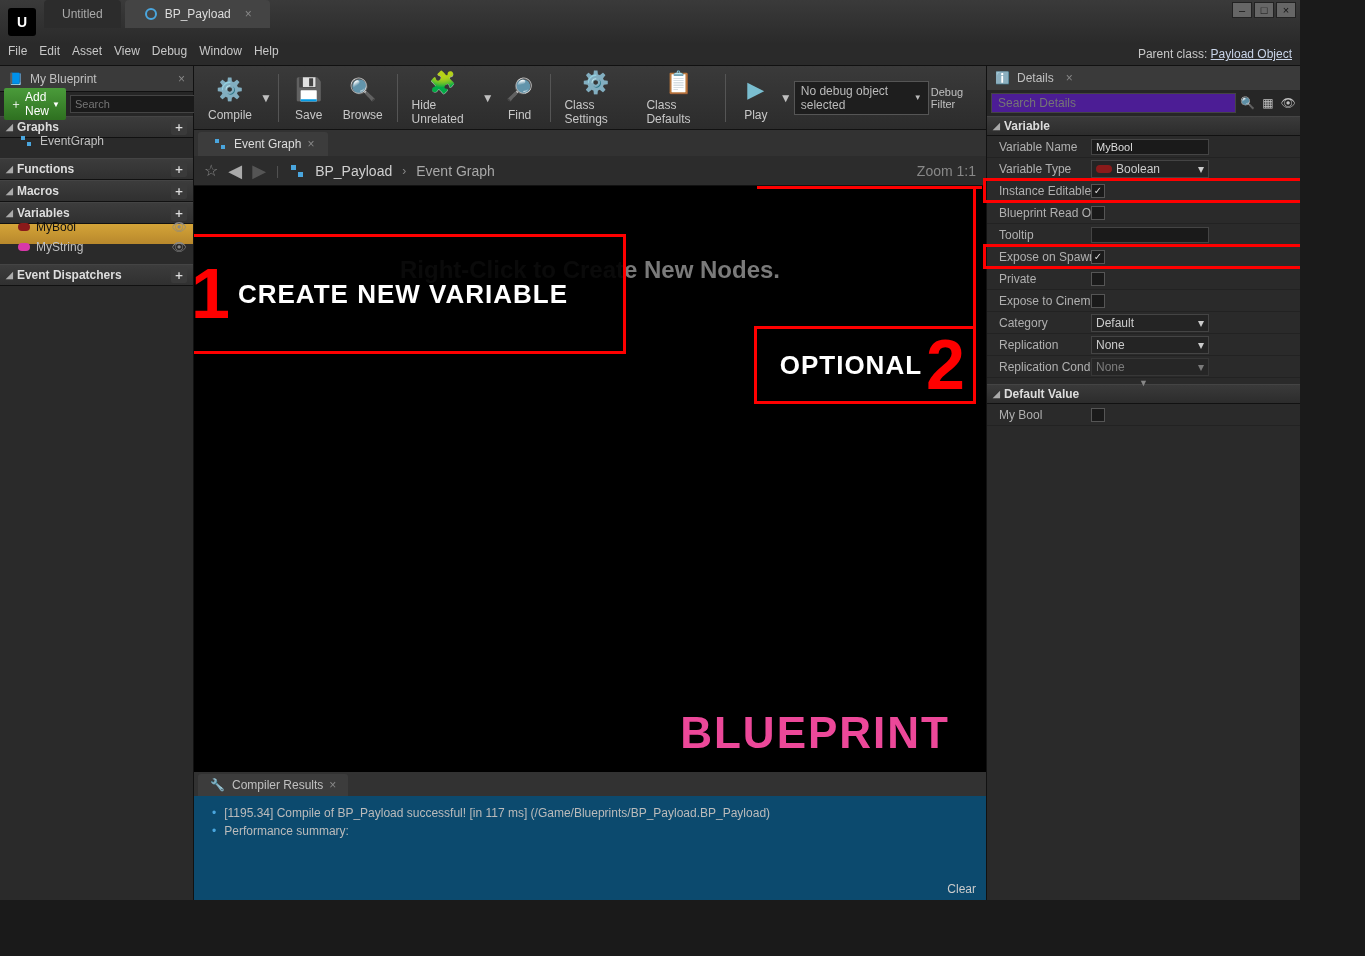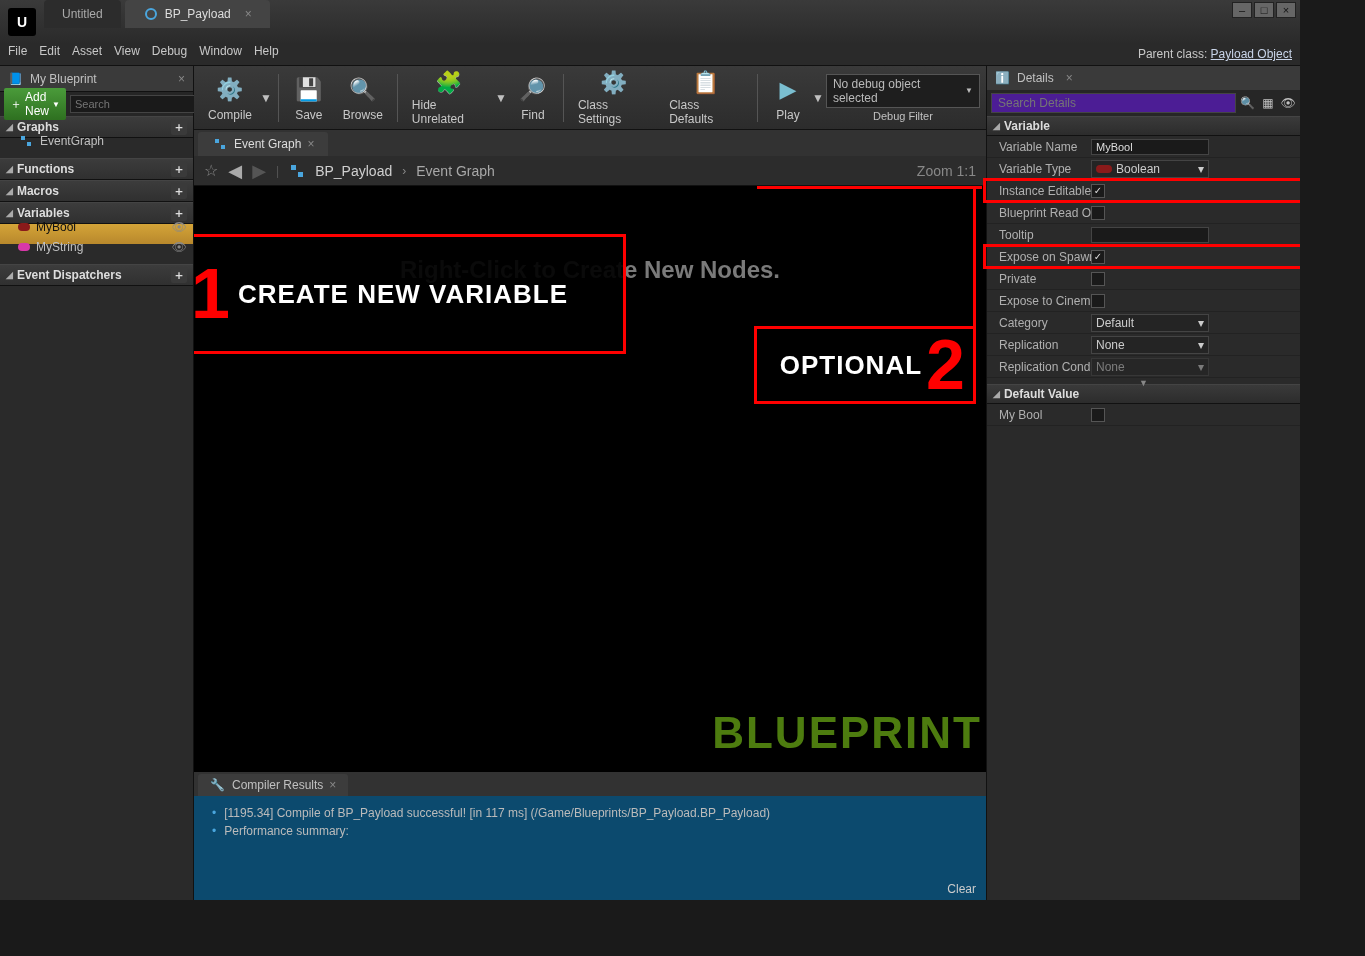--- a/index.html
+++ b/index.html
@@ -42,33 +42,33 @@
 .pill { width:12px; height:8px; border-radius:4px; }
 .pill.red { background:#8a1a1a; }
 .pill.pink { background:#d838a8; }
 
 
 .toolbar { height: 64px; background: linear-gradient(#3a3a3a,#2c2c2c); display:flex; align-items:center; padding:0 6px; gap:2px; border-bottom:1px solid #111;}
 .tool-btn { display:flex; flex-direction:column; align-items:center; justify-content:center; padding:2px 8px; height:56px; gap:2px; color:#c8c8c8;}
 .tool-btn .icon { width:32px; height:32px; display:flex;align-items:center;justify-content:center; font-size:22px;}
 .tool-wrap { display:flex; align-items:center;}
 .tool-sep { width:1px; height:48px; background:#555; margin:0 4px;}
-.debug-box { margin-left:auto; display:flex; flex-direction:column; align-items:center; gap:2px;}
+.debug-box { margin-left:auto; display:flex; flex-direction:row; align-items:center; gap:2px;}
 .debug-select { background:#1e1e1e; border:1px solid #555; color:#bbb; padding:2px 6px; font-size:11px; display:flex; align-items:center; gap:4px;}
 
 
 .graph-tabs { height:26px; background:#323232; display:flex; align-items:flex-end; padding:0 4px;}
 .graph-tab { height:24px; padding:0 14px; background:#3c3c3c; display:flex; align-items:center; gap:6px; border-radius:3px 3px 0 0; color:#ddd;}
 .graph-breadcrumb { height:30px; background:#2c2c2c; display:flex; align-items:center; padding:0 10px; gap:10px; color:#bbb; border-bottom:1px solid #111;}
 .graph-breadcrumb .crumb { color:#d0d0d0; font-size:14px;}
 .graph-breadcrumb .crumb.active { color:#a8a8a8; }
 .graph-breadcrumb .zoom { margin-left:auto; color:#888; font-size:14px;}
 .graph-canvas { flex:1; background:#000; position:relative; overflow:hidden;}
 .hint-text { position:absolute; top:70px; left:50%; transform:translateX(-50%); color:#7a7a7a; font-size:24px; font-weight:600;}
-.watermark { position:absolute; right:4px; bottom:14px; color:#4d7c0f; font-size:44px; font-weight:800; letter-spacing:2px;}
+.watermark { position:absolute; right:36px; bottom:14px; color:#ec4899; font-size:44px; font-weight:800; letter-spacing:2px;}
 
 
 .annot-box { position:absolute; border:3px solid #ff0000; background:rgba(0,0,0,0.92); display:flex; align-items:center; padding-left:8px;}
 .annot1 { left:-38px; top:48px; width:470px; height:120px;}
 .annot-num { color:#ff0000; font-size:70px; font-weight:900; font-family:Arial; margin-right:8px; margin-left:24px;}
 .annot-text { color:#fff; font-size:26px; font-weight:700; letter-spacing:1px;}
 .annot2 { left:560px; top:140px; width:222px; height:78px; justify-content:flex-end; padding-right:8px;}
 .annot2 .top-line {position:absolute; left:0; top:-143px; width:225px; height:3px; background:#ff0000;}
 .annot2 .right-line{position:absolute; right:-3px; top:-143px; width:3px; height:146px; background:#ff0000;}
 

